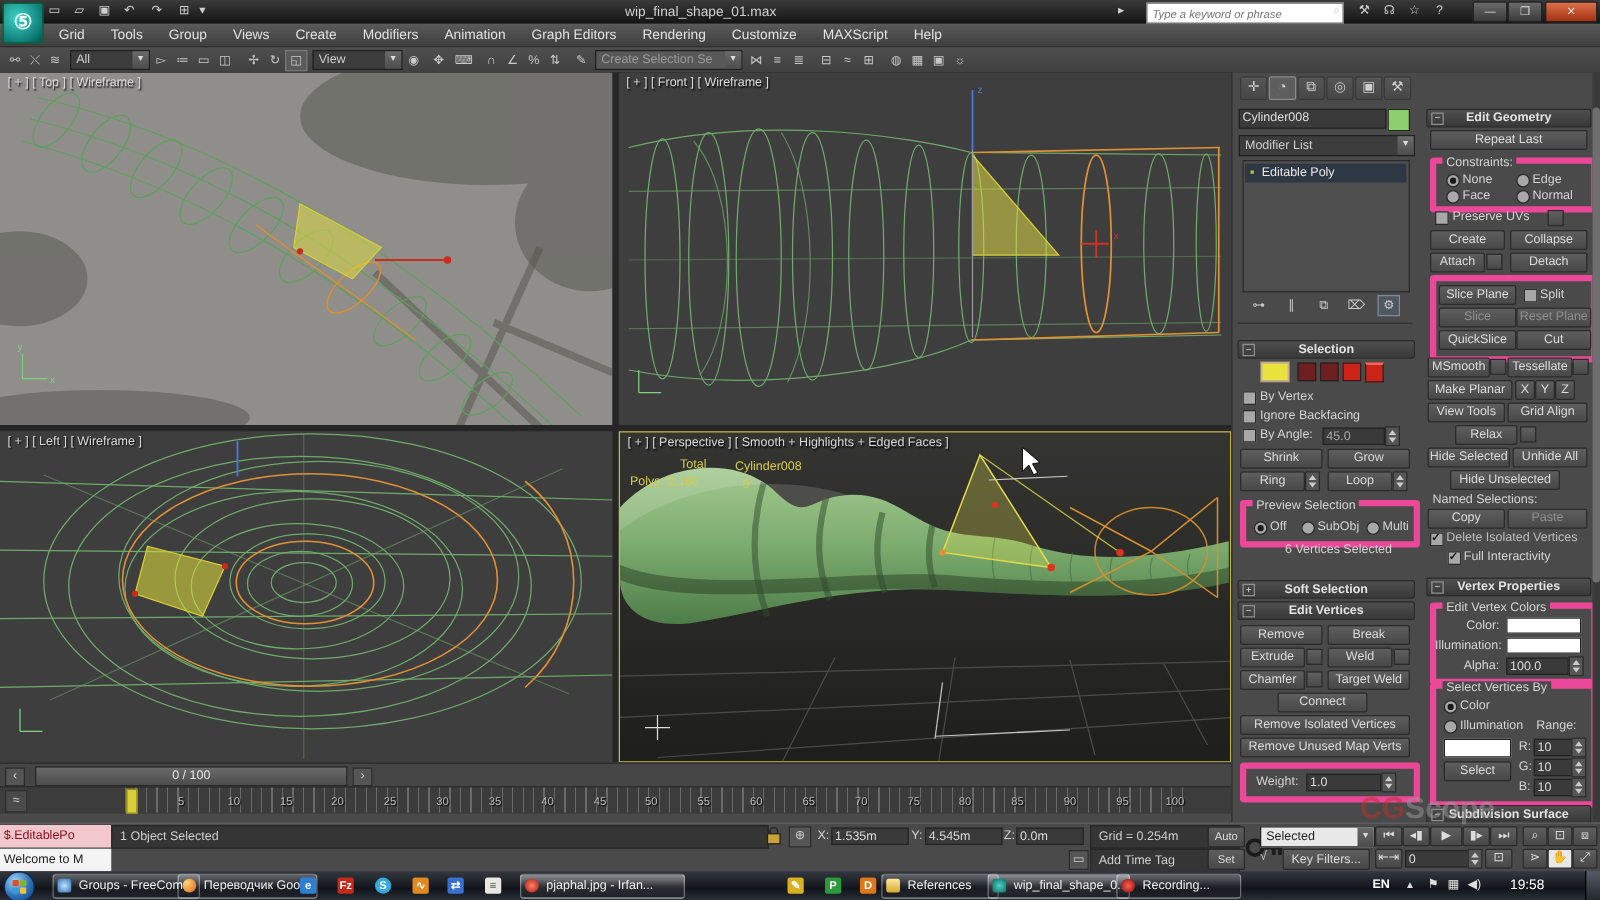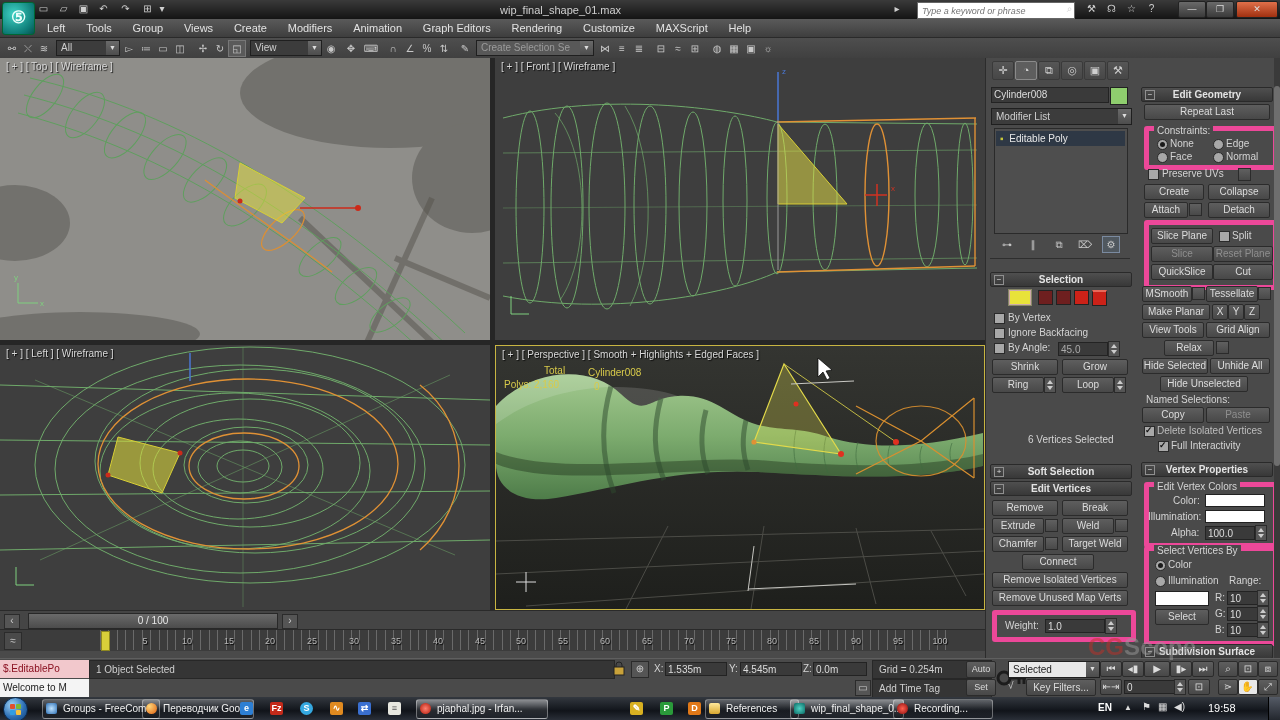--- a/index.html
+++ b/index.html
@@ -102,21 +102,21 @@
     <div class="winbtn" style="left:1206px">❐</div>
     <div class="winbtn close" style="left:1236px">✕</div>
   </div>
 
   <div class="abs" style="left:2px;top:2px;width:31px;height:31px;border-radius:3px;z-index:10;
        background:radial-gradient(circle at 35% 35%,#3fd2c4,#0e7d78 70%,#07514e);border:1px solid #063;
        color:#eafffb;font-size:17px;font-weight:bold;text-align:center;line-height:30px;">⑤</div>
 
   <div class="abs menubar">
     <div style="padding-left:38px">
-      <span class="menu-item">Left</span>
+      <span class="menu-item">Grid</span>
       <span class="menu-item">Tools</span>
       <span class="menu-item">Group</span>
       <span class="menu-item">Views</span>
       <span class="menu-item">Create</span>
       <span class="menu-item">Modifiers</span>
       <span class="menu-item">Animation</span>
       <span class="menu-item">Graph Editors</span>
       <span class="menu-item">Rendering</span>
       <span class="menu-item">Customize</span>
       <span class="menu-item">MAXScript</span>
@@ -430,20 +430,29 @@
     <input class="field" style="left: 72px; top: 284px; width: 44px; color: rgb(170, 170, 170);" value="45.0">
     <div class="spin" style="left:122px;top:283px"></div>
 
     <div class="btn" style="left:6px;top:301px;width:64px">Shrink</div>
     <div class="btn" style="left:76px;top:301px;width:64px">Grow</div>
     <div class="btn" style="left:6px;top:319px;width:50px">Ring</div>
     <div class="spin" style="left:58px;top:319px"></div>
     <div class="btn" style="left:76px;top:319px;width:50px">Loop</div>
     <div class="spin" style="left:128px;top:319px"></div>
 
+    <div class="group" style="left:6px;top:342px;width:134px;height:28px">
+      <span class="gtitle">Preview Selection</span>
+      <div class="radio on" style="left:6px;top:12px"></div>
+      <span class="lbl" style="left:19px;top:11px">Off</span>
+      <div class="radio" style="left:44px;top:12px"></div>
+      <span class="lbl" style="left:57px;top:11px">SubObj</span>
+      <div class="radio" style="left:96px;top:12px"></div>
+      <span class="lbl" style="left:109px;top:11px">Multi</span>
+    </div>
     <span class="lbl" style="left:42px;top:376px">6 Vertices Selected</span>
 
     <div class="rollout-h" style="left:4px;top:406px;width:140px">
       <span class="sign">+</span>
       <span>Soft Selection</span>
     </div>
 
     <div class="rollout-h" style="left:4px;top:423px;width:140px">
       <span class="sign">−</span>
       <span>Edit Vertices</span>

